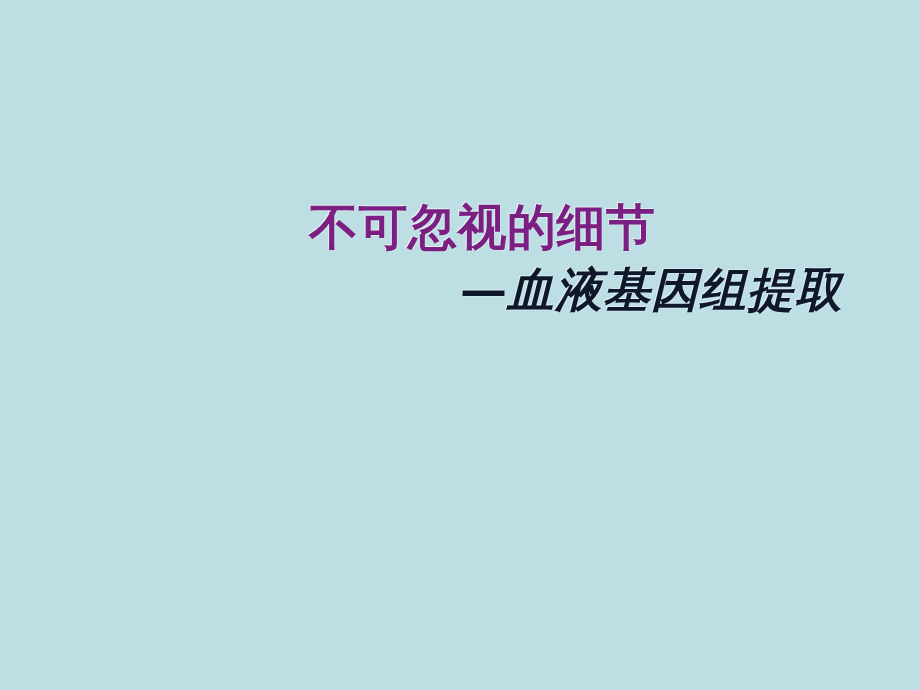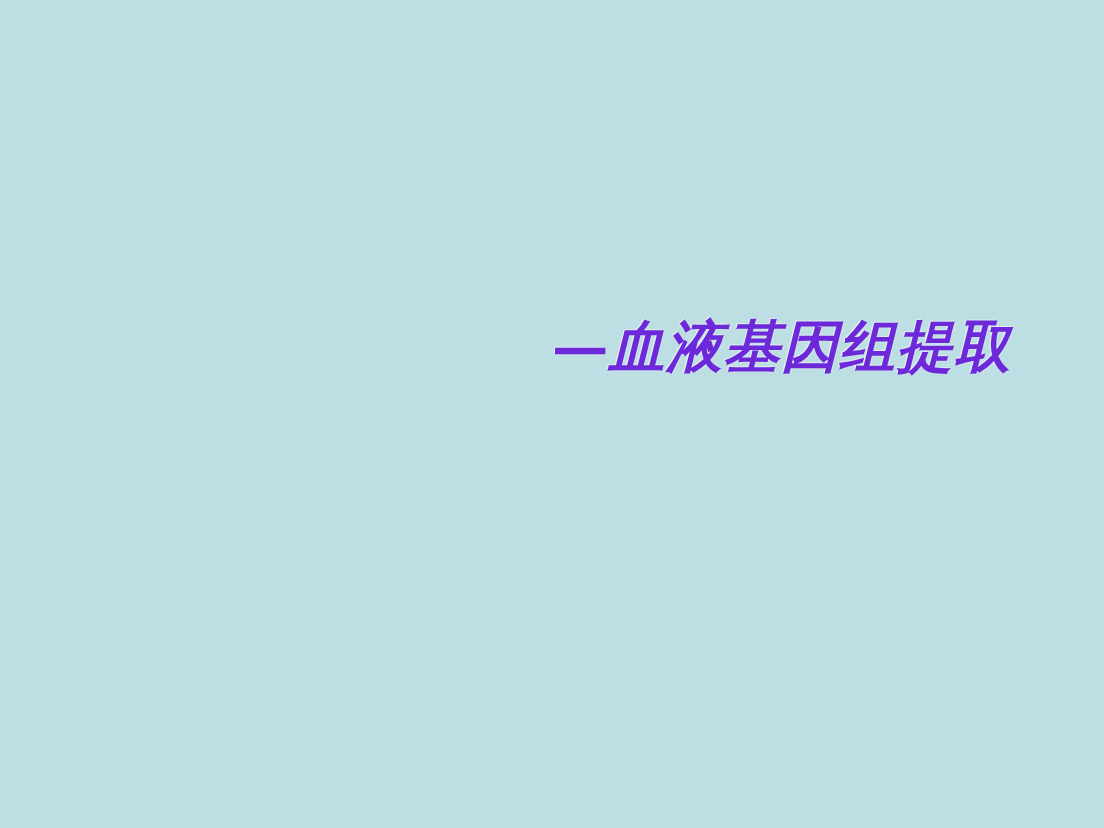--- a/index.html
+++ b/index.html
@@ -52,36 +52,37 @@
 
   
   #title-line-2 {
     left: 460px;
     top: 266px;
     font-family: "DejaVu Serif", "Liberation Serif", serif;
     font-size: 47px;
     font-weight: 700;
     font-style: italic;
     letter-spacing: 1px;
-    color: #6d28d9;
+    color: #0f172a;
     text-shadow:
       -1px -1px 0 rgba(255,255,255,0.45),
        1px  1px 0 rgba(255,255,255,0.18);
   }
 
   #title-line-2 .dash {
     font-style: normal;
     letter-spacing: 0;
   }
 </style>
 </head>
 <body>
 
 <div id="slide">
 
   <div id="title-block">
 
+    <div class="title-line" id="title-line-1">不可忽视的细节</div>
 
     <div class="title-line" id="title-line-2"><span class="dash">—</span><span class="subtitle-text">血液基因组提取</span></div>
 
   </div>
 
 </div>
 
 </body></html>

